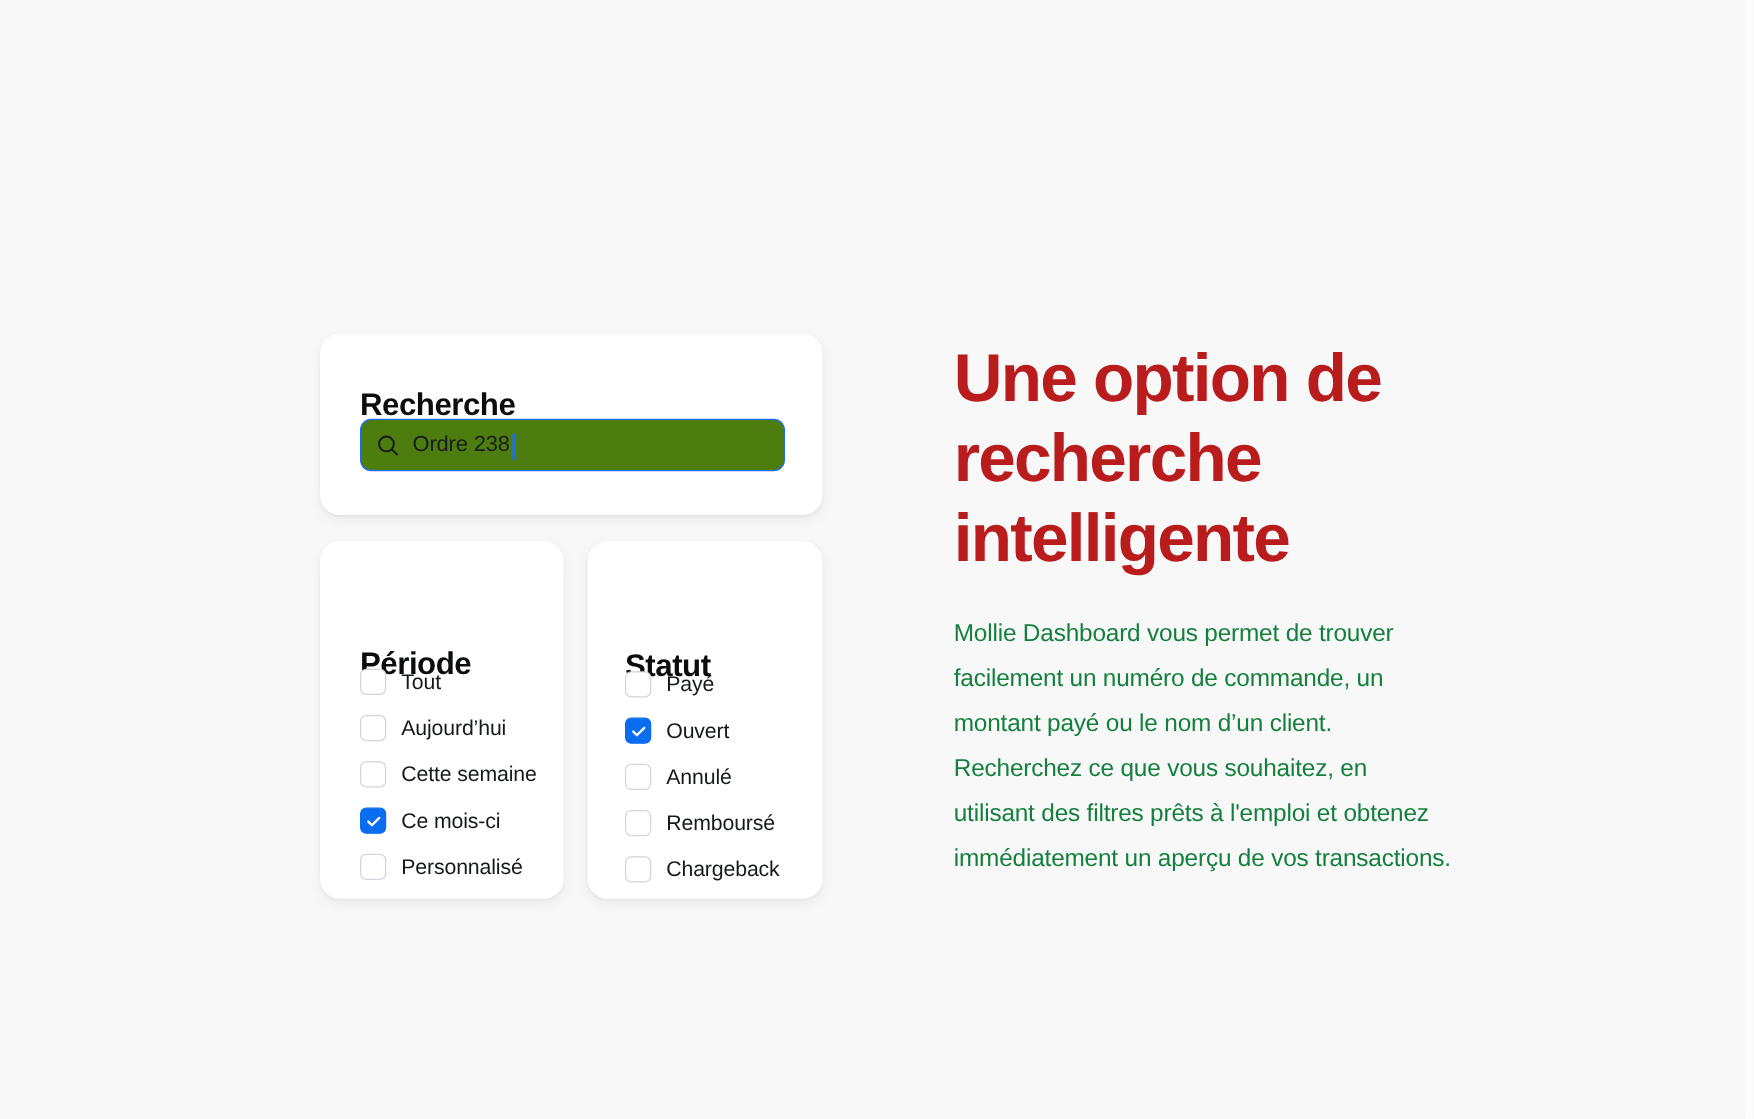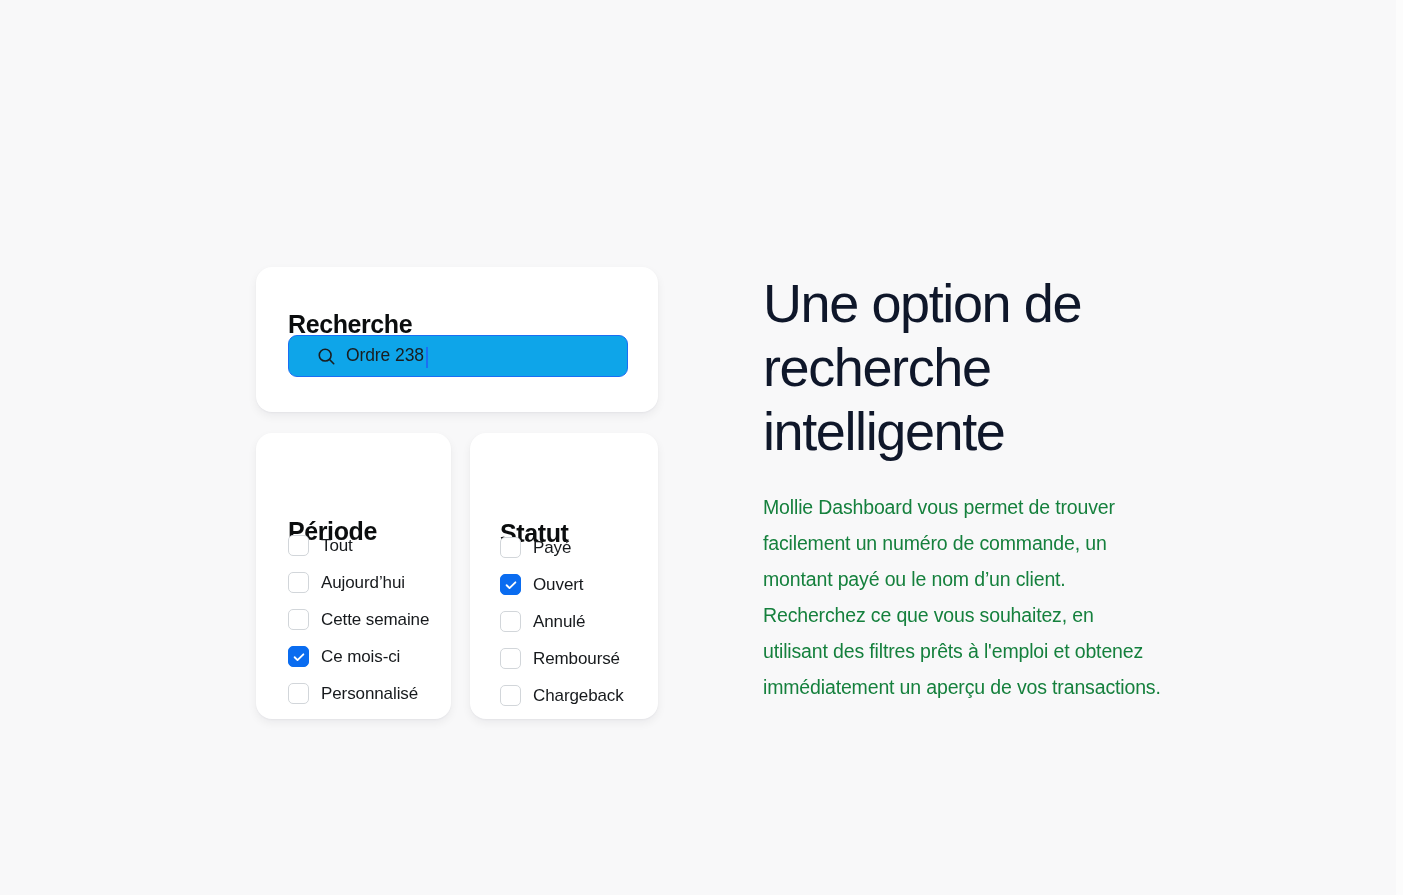--- a/index.html
+++ b/index.html
@@ -90,24 +90,24 @@
   
   .search-box {
     position: absolute;
     left: 32px;
     top: 68px;
     width: 340px;
     height: 42px;
     box-sizing: border-box;
     border: 1.6px solid #1b6ef3;
     border-radius: 9px;
-    background: #0ea5e9;
+    background: #4d7c0f;
     display: flex;
     align-items: center;
-    padding: 0 28px;
+    padding: 0 12px;
   }
   .search-icon {
     width: 19px;
     height: 19px;
     flex: 0 0 auto;
     margin-right: 10px;
     display: block;
   }
   .search-value {
     font-size: 17.5px;
@@ -182,23 +182,23 @@
   .copy {
     position: absolute;
     left: 763px;
     top: 224px;
     width: 420px;
   }
   .headline {
     margin: 0;
     font-size: 54px;
     line-height: 64px;
-    font-weight: 400;
+    font-weight: 700;
     letter-spacing: -1.4px;
-    color: #0f172a;
+    color: #b91c1c;
   }
   .body-text {
     margin: 0;
     padding-top: 26px;
     font-size: 19.5px;
     line-height: 36px;
     color: #15803d;
     letter-spacing: -0.15px;
     width: 400px;
   }

